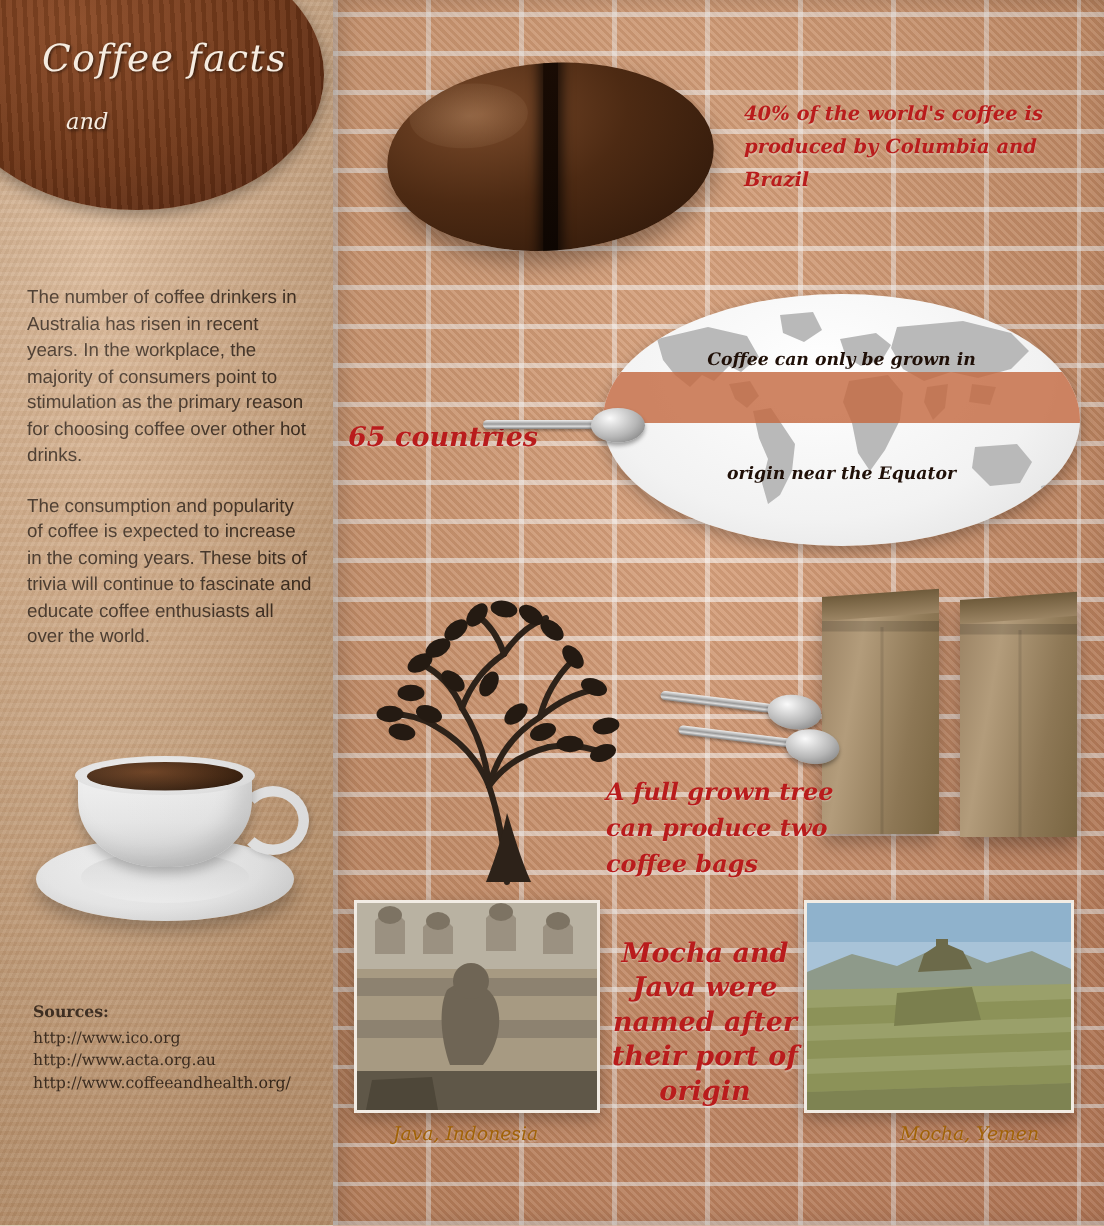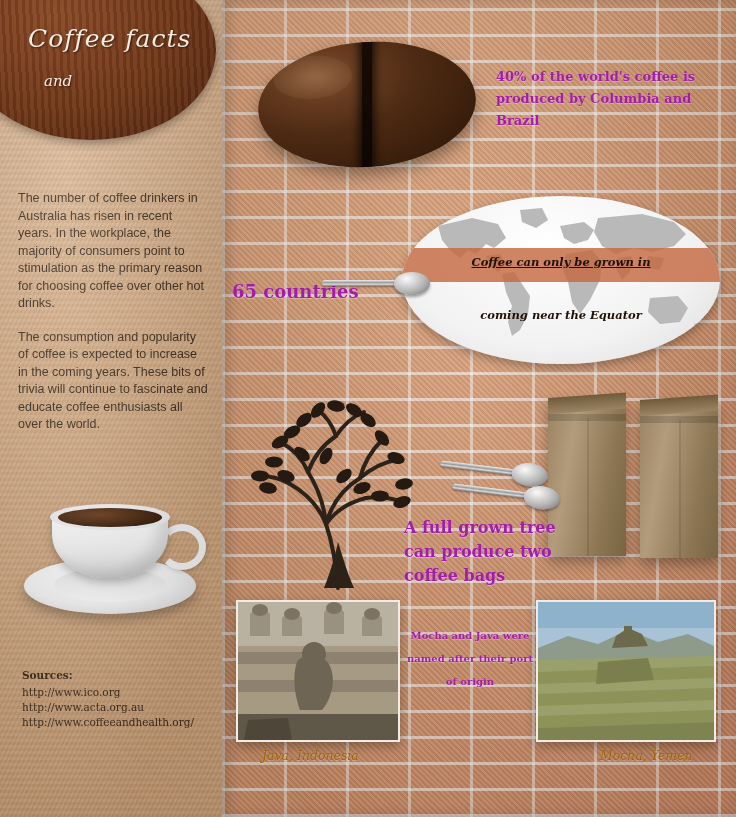--- a/index.html
+++ b/index.html
@@ -167,23 +167,24 @@
   }
   .brick::after {
     content: "";
     position: absolute; inset: 0;
     background: radial-gradient(ellipse at 50% 40%, rgba(255,255,255,0.12), rgba(0,0,0,0.12) 85%);
     pointer-events: none;
   }
 
   .fact {
     position: absolute;
-    color: #a21caf;
+    color: #b91c1c;
     font-family: "DejaVu Serif", serif;
     font-weight: bold;
+    font-style: italic;
     text-shadow: 0 1px 1px rgba(255,255,255,0.35);
   }
 
   
   .bean {
     position: absolute;
     left: 258px; top: 42px;
     width: 218px; height: 125px;
     border-radius: 50% / 50%;
     background:
@@ -237,21 +238,21 @@
   .map-text {
     position: absolute;
     width: 318px;
     text-align: center;
     font-family: "DejaVu Serif", serif;
     font-weight: bold;
     font-style: italic;
     font-size: 11.5px;
     color: #201008;
   }
-  .map-text-1 { top: 59px; text-decoration: underline; }
+  .map-text-1 { top: 36px; }
   .map-text-2 { top: 112px; }
 
   .fact-65 {
     left: 232px; top: 281px;
     font-size: 18px;
   }
   .spoon-a {
     position: absolute;
     left: 322px; top: 268px;
     width: 110px; height: 30px;
@@ -334,21 +335,21 @@
     font-size: 12.5px;
     color: #a16207;
     text-shadow: 0 1px 1px rgba(255,255,255,0.35);
   }
   .cap-java { left: 262px; top: 748px; }
   .cap-mocha { left: 600px; top: 748px; }
 
   .fact-mocha {
     left: 404px; top: 624px;
     width: 132px;
-    font-size: 10px;
+    font-size: 18px;
     line-height: 23px;
     text-align: center;
   }
 </style>
 </head>
 <body>
 
 <div class="page">
 
   <div class="left-panel">
@@ -410,21 +411,21 @@
 
         <path d="M216 62 L230 60 L228 76 L220 84 L214 72 Z"></path>
 
         <path d="M248 102 L276 100 L286 112 L278 126 L258 128 L246 116 Z"></path>
 
         <path d="M292 128 L300 126 L302 136 L294 138 Z"></path>
       </g>
     </svg>
     <div class="equator-band"></div>
     <div class="map-text map-text-1">Coffee can only be grown in</div>
-    <div class="map-text map-text-2">coming near the Equator</div>
+    <div class="map-text map-text-2">origin near the Equator</div>
   </div>
 
   <div class="fact fact-65">65 countries</div>
 
   <div class="spoon-a">
     <div class="spoon-handle"></div>
     <div class="spoon-bowl"></div>
   </div>
 
   <svg class="tree" viewBox="0 0 200 200">

